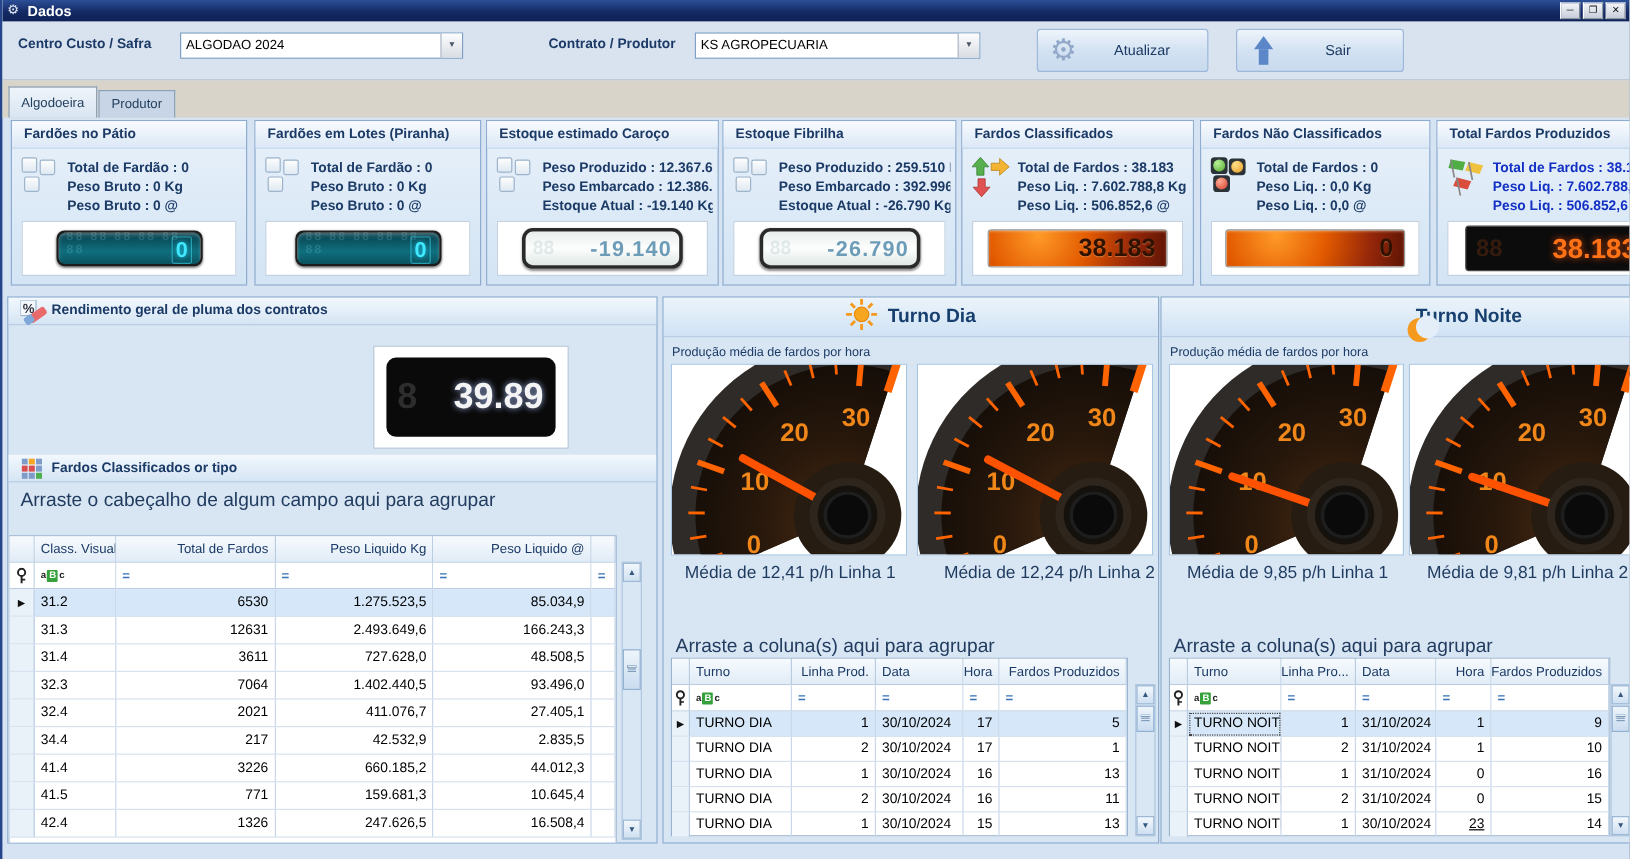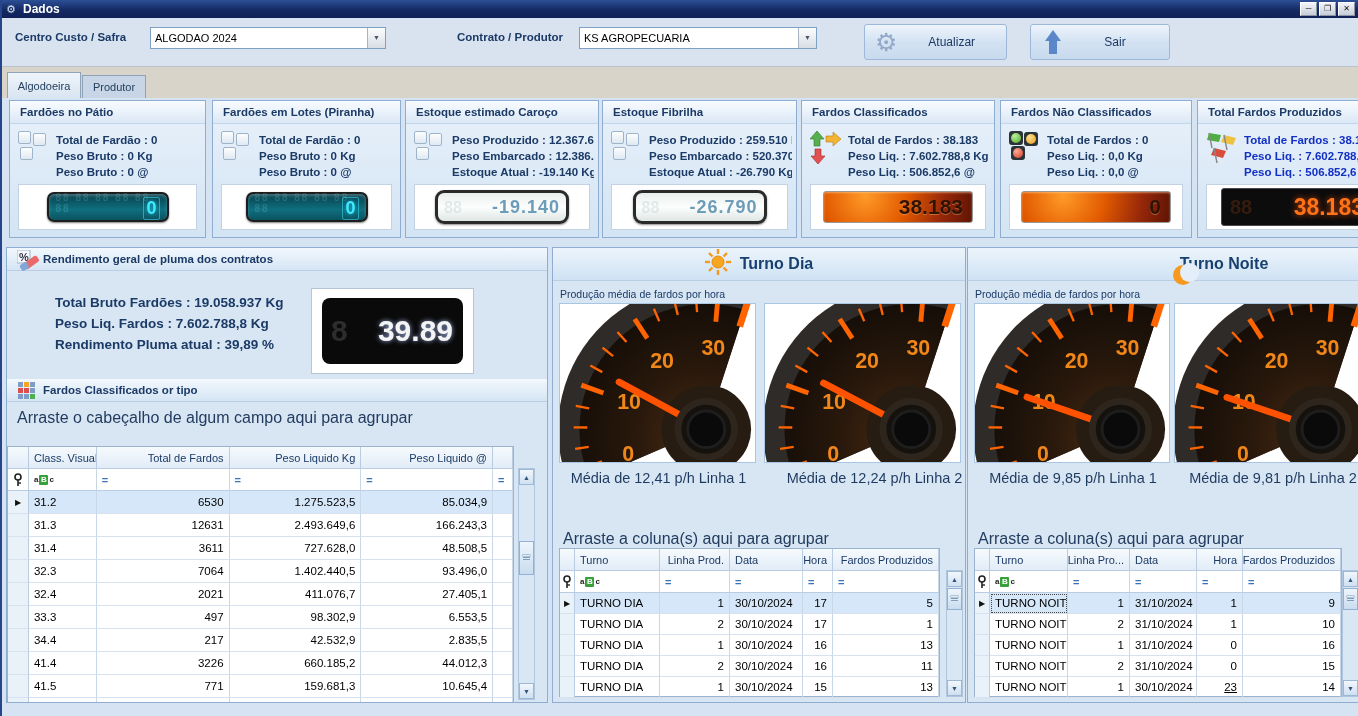--- a/index.html
+++ b/index.html
@@ -184,21 +184,21 @@
             <span class="ghost">88</span>
             <span class="val">-19.140</span>
           </div>
         </div>
       </div>
       <div class="card" style="left: 600px; width: 195px;">
         <div class="card-header">Estoque Fibrilha</div>
         <div class="card-iconbox"><span class="sq3"><i></i><i></i><i></i></span></div>
         <div class="card-lines">
           <div>Peso Produzido : 259.510 K</div>
-          <div>Peso Embarcado : 520.370</div>
+          <div>Peso Embarcado : 392.996</div>
           <div>Estoque Atual : -26.790 Kg</div>
         </div>
         <div class="card-displaybox">
           <div class="led led-lcd">
             <span class="ghost">88</span>
             <span class="val">-26.790</span>
           </div>
         </div>
       </div>
       <div class="card" style="left: 799px; width: 194px;">
@@ -271,25 +271,20 @@
     <div class="sect-header">
       <span class="abs" style="left:10px;top:2px">
         <svg width="26" height="22">
             <rect x="0" y="0" width="13" height="13" fill="#f4f8fc" stroke="#9db4cb"></rect>
             <text x="2" y="11" font-size="11" font-weight="bold" fill="#334">%</text>
             <rect x="6" y="9" width="16" height="7" rx="2" transform="rotate(-35 14 12)" fill="#e86a6a"></rect>
             <rect x="3" y="13" width="8" height="7" rx="2" transform="rotate(-35 7 16)" fill="#7fa8d8"></rect>
           </svg>
       </span>
       <span>Rendimento geral de pluma dos contratos</span>
-    </div>
-    <div class="rend-lines">
-      <div>Total Bruto Fardões : 19.058.937 Kg</div>
-      <div>Peso Liq. Fardos : 7.602.788,8 Kg</div>
-      <div>Rendimento Pluma atual : 39,89 %</div>
     </div>
     <div class="rend-dispbox">
       <div class="rend-black">
         <span class="ghost">8</span>
         <span class="val">39.89</span>
       </div>
     </div>
     <div class="sect-header" style="position:absolute;left:0;right:0;top:131px">
       <span class="abs" style="left:11px;top:3px">
         <svg width="18" height="18">
@@ -375,28 +370,20 @@
           <div class="g-cell r" style="width: 132px; height: 23px;">1.402.440,5</div>
           <div class="g-cell r" style="width: 132px; height: 23px;">93.496,0</div>
           <div class="g-cell" style="width: 20px; height: 23px;"></div>
         </div>
         <div class="g-row">
           <div class="g-cell g-marker" style="width: 21px; height: 23px;"></div>
           <div class="g-cell" style="width: 68px; height: 23px;">32.4</div>
           <div class="g-cell r" style="width: 133px; height: 23px;">2021</div>
           <div class="g-cell r" style="width: 132px; height: 23px;">411.076,7</div>
           <div class="g-cell r" style="width: 132px; height: 23px;">27.405,1</div>
-          <div class="g-cell" style="width: 20px; height: 23px;"></div>
-        </div>
-        <div class="g-row">
-          <div class="g-cell g-marker" style="width: 21px; height: 23px;"></div>
-          <div class="g-cell" style="width: 68px; height: 23px;">33.3</div>
-          <div class="g-cell r" style="width: 133px; height: 23px;">497</div>
-          <div class="g-cell r" style="width: 132px; height: 23px;">98.302,9</div>
-          <div class="g-cell r" style="width: 132px; height: 23px;">6.553,5</div>
           <div class="g-cell" style="width: 20px; height: 23px;"></div>
         </div>
         <div class="g-row">
           <div class="g-cell g-marker" style="width: 21px; height: 23px;"></div>
           <div class="g-cell" style="width: 68px; height: 23px;">34.4</div>
           <div class="g-cell r" style="width: 133px; height: 23px;">217</div>
           <div class="g-cell r" style="width: 132px; height: 23px;">42.532,9</div>
           <div class="g-cell r" style="width: 132px; height: 23px;">2.835,5</div>
           <div class="g-cell" style="width: 20px; height: 23px;"></div>
         </div>

